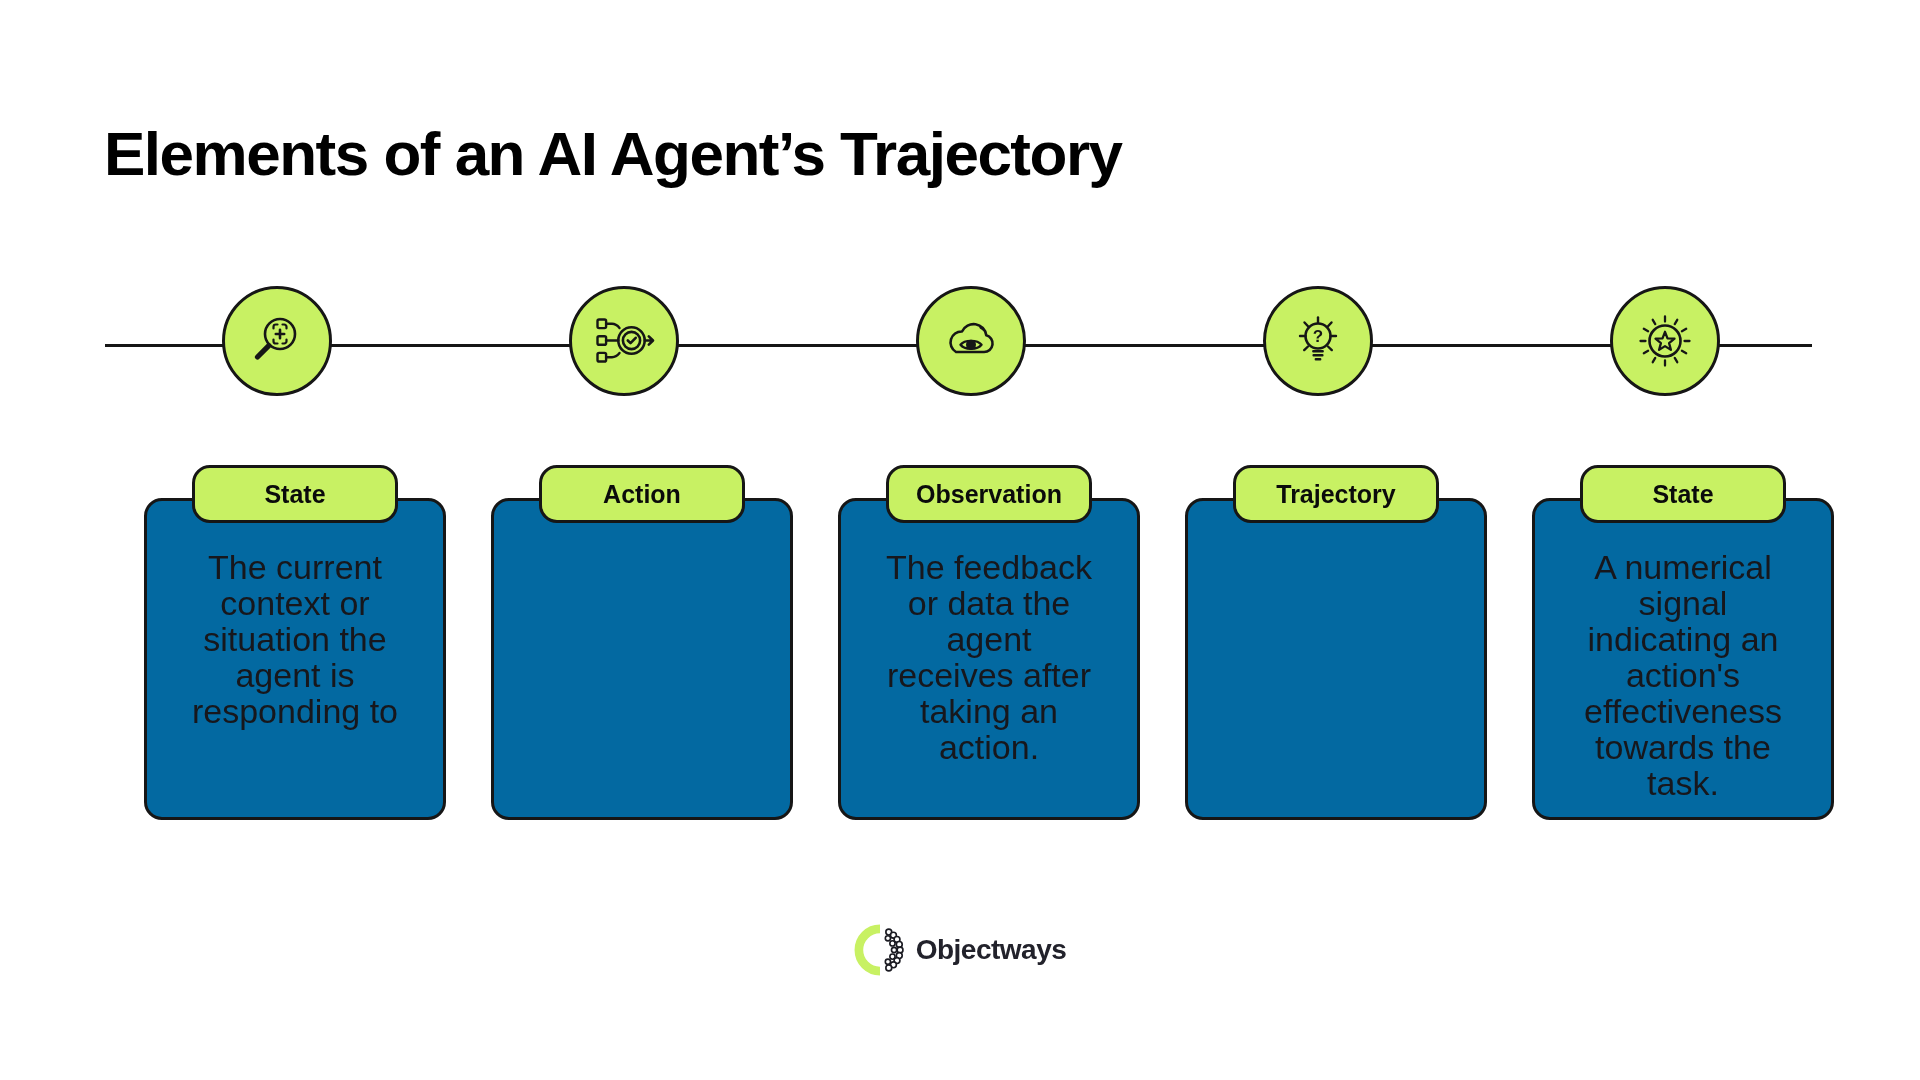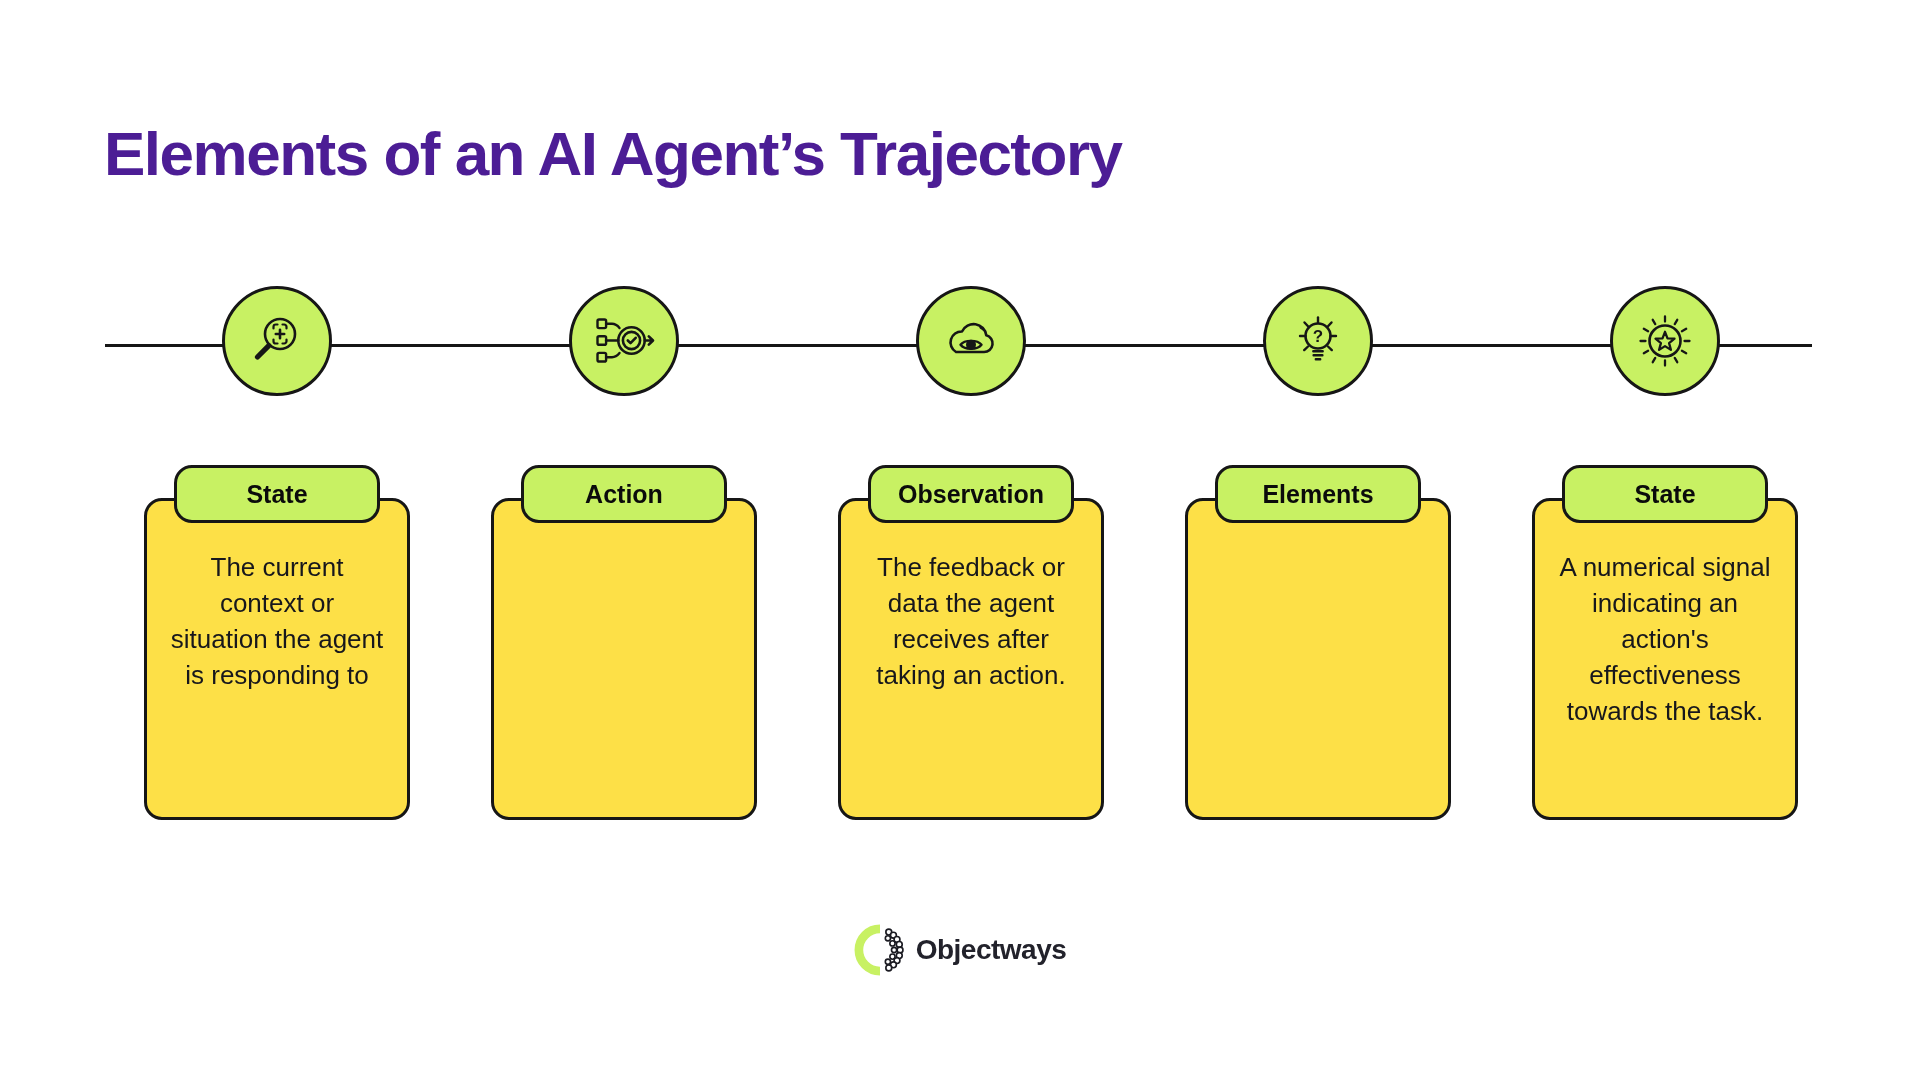--- a/index.html
+++ b/index.html
@@ -11,51 +11,51 @@
   html,body{margin:0;padding:0;}
   body{
     width:1920px;height:1080px;
     background:var(--bg);
     font-family:"Liberation Sans", sans-serif;
     position:relative;overflow:hidden;
   }
   .title{
     position:absolute;left:104px;top:118px;
     font-size:62px;font-weight:800;letter-spacing:-1.5px;
-    color:#4c1d95;line-height:72px;white-space:nowrap;
+    color:#000000;line-height:72px;white-space:nowrap;
   }
   .timeline-line{
     position:absolute;left:105px;top:344px;width:1707px;height:3px;
     background:var(--outline);
   }
   .node{
     position:absolute;top:286px;width:110px;height:110px;
     border-radius:50%;background:var(--accent);
     border:3px solid var(--outline);box-sizing:border-box;
     display:flex;align-items:center;justify-content:center;
   }
   .node-icon{width:64px;height:64px;display:block;}
   .node-icon .s{fill:none;stroke:var(--outline);stroke-width:2.6;stroke-linecap:round;stroke-linejoin:round;}
   .node-icon .f{fill:var(--outline);stroke:none;}
   .node-icon text{font-family:"Liberation Sans", sans-serif;}
   .card{
-    position:absolute;top:498px;width:266px;height:322px;
-    background:#fde047;border:3px solid var(--outline);border-radius:18px;
+    position:absolute;top:498px;width:302px;height:322px;
+    background:#0369a1;border:3px solid var(--outline);border-radius:18px;
     box-sizing:border-box;
   }
   .pill{
     position:absolute;left:50%;transform:translateX(-50%);top:-36px;
     width:206px;height:58px;box-sizing:border-box;
     background:var(--accent);border:3px solid var(--outline);border-radius:18px;
     display:flex;align-items:center;justify-content:center;
     font-size:25px;font-weight:700;color:#0b0b0b;
   }
   .desc{
     margin:48px auto 0;width:214px;
-    font-size:26px;line-height:36px;text-align:center;color:var(--ink);
+    font-size:34px;line-height:36px;text-align:center;color:var(--ink);
   }
   .footer{
     position:absolute;top:924px;left:0;width:100%;
     display:flex;align-items:center;justify-content:center;gap:10px;
   }
   .logo-mark{width:52px;height:52px;display:block;}
   .logo-arc{fill:none;stroke:var(--accent);stroke-width:8;}
   .logo-dot{fill:#ffffff;stroke:#1b1b22;stroke-width:1.5;}
   .logo-text{
     font-size:28px;font-weight:800;color:#22222b;letter-spacing:-0.5px;
@@ -133,21 +133,21 @@
 <div class="card" style="left:491px">
   <div class="pill">Action</div>
 </div>
 
 <div class="card" style="left:838px">
   <div class="pill">Observation</div>
   <div class="desc">The feedback or data the agent receives after taking an action.</div>
 </div>
 
 <div class="card" style="left:1185px">
-  <div class="pill">Elements</div>
+  <div class="pill">Trajectory</div>
 </div>
 
 <div class="card" style="left:1532px">
   <div class="pill">State</div>
   <div class="desc">A numerical signal indicating an action's effectiveness towards the task.</div>
 </div>
 
 <div class="footer">
   <svg class="logo-mark" viewBox="0 0 48 48">
     <path class="logo-arc" d="M24 4.5 A19.5 19.5 0 0 0 24 43.5"></path>

